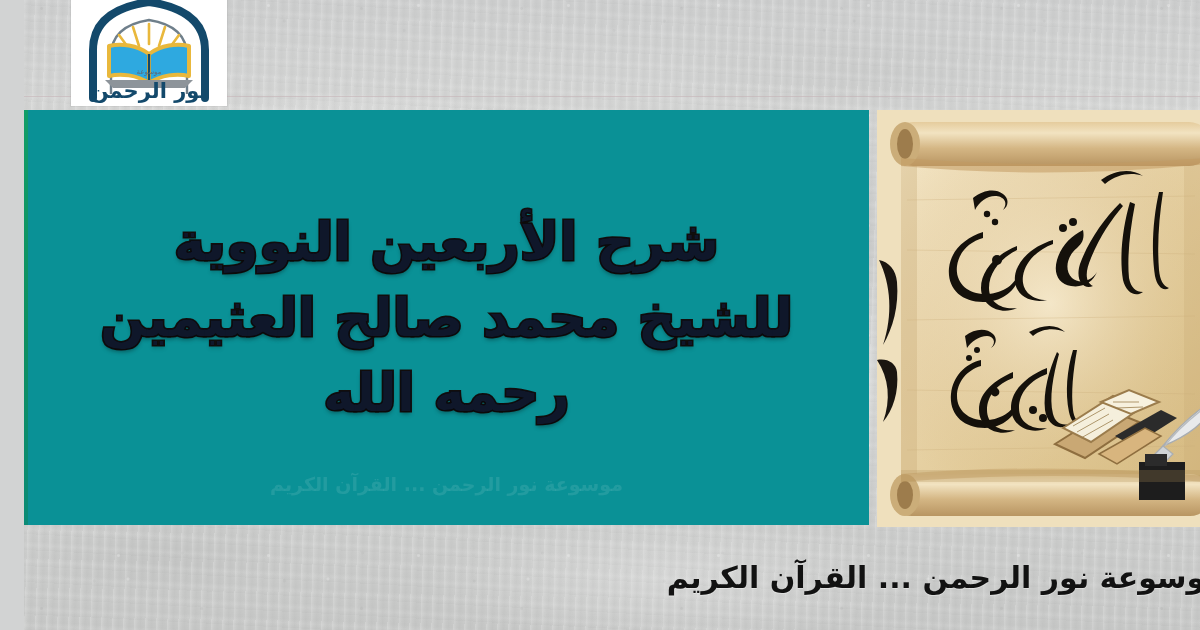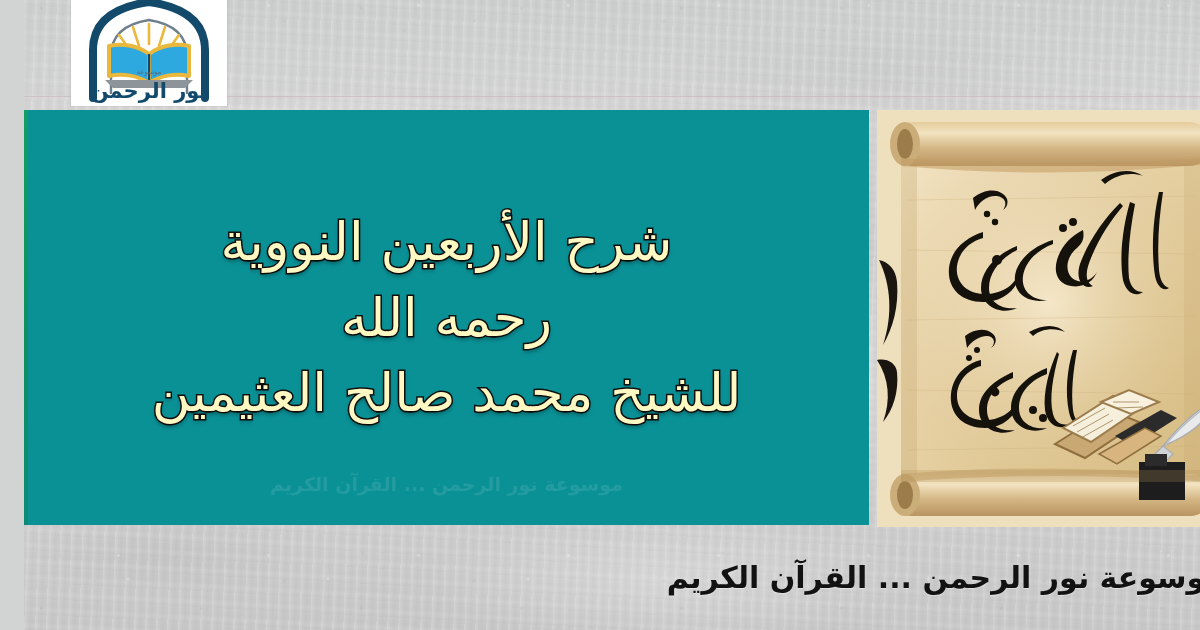--- a/index.html
+++ b/index.html
@@ -63,23 +63,23 @@
     opacity:.85;
   }
   #teal-panel .inner{
     position:absolute;inset:0;
     display:flex;flex-direction:column;align-items:center;justify-content:center;
     gap:14px;
   }
 
   .title-line{
     direction:rtl;unicode-bidi:bidi-override;
-    color:#fef9c3;
+    color:#0f172a;
     font-family:"DejaVu Sans","Liberation Sans",sans-serif;
-    font-weight:400;
+    font-weight:700;
     font-size:52px;
     line-height:1.16;
     letter-spacing:0px;
     white-space:nowrap;
     text-align:right;
     -webkit-text-stroke:3px #14100f;
     paint-order:stroke fill;
     text-shadow:
       0 3px 4px rgba(0,0,0,.35),
       0 0 1px rgba(0,0,0,.9);
@@ -155,22 +155,22 @@
 
       <text x="78" y="80" text-anchor="middle" font-size="7" font-family="DejaVu Sans, sans-serif" fill="#5d6b78">موسوعة</text>
 
       <text x="78" y="104" text-anchor="middle" font-size="21" font-weight="bold" font-family="DejaVu Sans, sans-serif" fill="#13496b" direction="rtl">نور الرحمن</text>
     </svg>
   </div>
 
   <div id="teal-panel">
     <div class="inner">
       <div class="title-line l1">شرح الأربعين النووية</div>
+      <div class="title-line l2">للشيخ محمد صالح العثيمين</div>
       <div class="title-line l3">رحمه الله</div>
-      <div class="title-line l2">للشيخ محمد صالح العثيمين</div>
     </div>
     <div class="watermark">موسوعة نور الرحمن ... القرآن الكريم</div>
   </div>
   <div id="teal-edge"></div>
 
   <div id="scroll-art">
     <svg class="scroll-svg" viewBox="0 0 347 417" xmlns="http://www.w3.org/2000/svg">
       <defs>
         <linearGradient id="parch" x1="0" y1="0" x2="1" y2="1">
           <stop offset="0%" stop-color="#f4e6c6"></stop>

